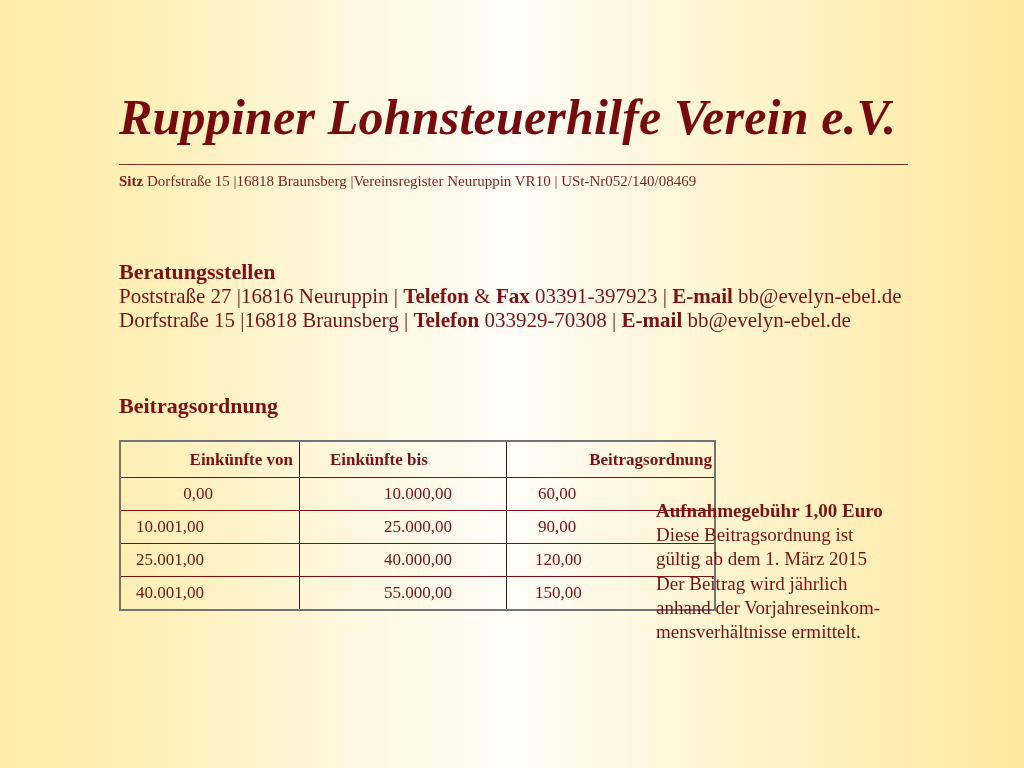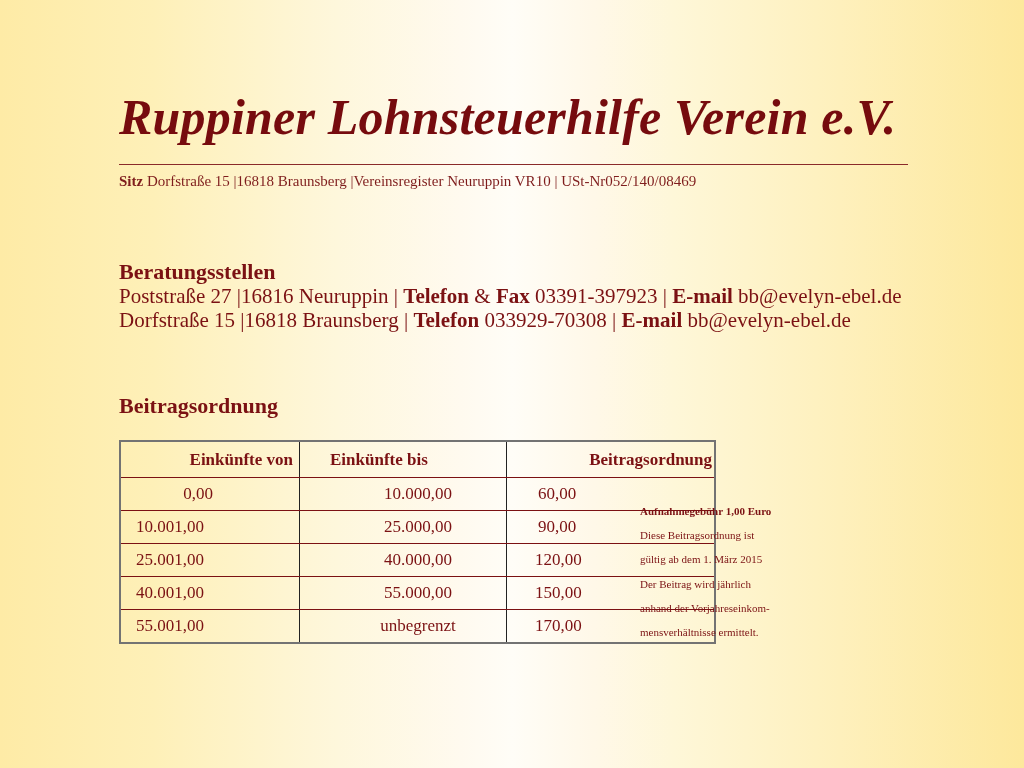--- a/index.html
+++ b/index.html
@@ -93,23 +93,23 @@
     table.fees th.c1 { text-align: right; padding-right: 6px; }
     table.fees th.c2 { text-align: left; padding-left: 30px; }
     table.fees th.c3 { text-align: right; padding-right: 2px; }
     table.fees td.c1 { text-align: left; padding-left: 15px; }
     table.fees td.c1.center { text-align: center; padding-left: 0; padding-right: 24px; }
     table.fees td.c2 { text-align: center; padding-left: 30px; }
     table.fees td.c3 { text-align: left; padding-left: 28px; }
     table.fees td.c3.pad { padding-left: 31px; }
     .note {
       position: absolute;
-      left: 640px;
+      left: 656px;
       top: 499px;
-      font-size: 11px;
+      font-size: 19px;
       line-height: 24.2px;
       white-space: nowrap;
     }
   </style>
 </head>
 <body>
 
 <h1 class="title">Ruppiner Lohnsteuerhilfe Verein e.V.</h1>
 
 <div class="divider"></div>
@@ -152,25 +152,20 @@
     <tr>
       <td class="c1">25.001,00</td>
       <td class="c2">40.000,00</td>
       <td class="c3">120,00</td>
     </tr>
     <tr>
       <td class="c1">40.001,00</td>
       <td class="c2">55.000,00</td>
       <td class="c3">150,00</td>
     </tr>
-    <tr>
-      <td class="c1">55.001,00</td>
-      <td class="c2">unbegrenzt</td>
-      <td class="c3">170,00</td>
-    </tr>
   </tbody>
 </table>
 
 <div class="note">
   <div class="bold">Aufnahmegebühr 1,00 Euro</div>
   <div>Diese Beitragsordnung ist</div>
   <div>gültig ab dem 1. März 2015</div>
   <div>Der Beitrag wird jährlich</div>
   <div>anhand der Vorjahreseinkom-</div>
   <div>mensverhältnisse ermittelt.</div>

